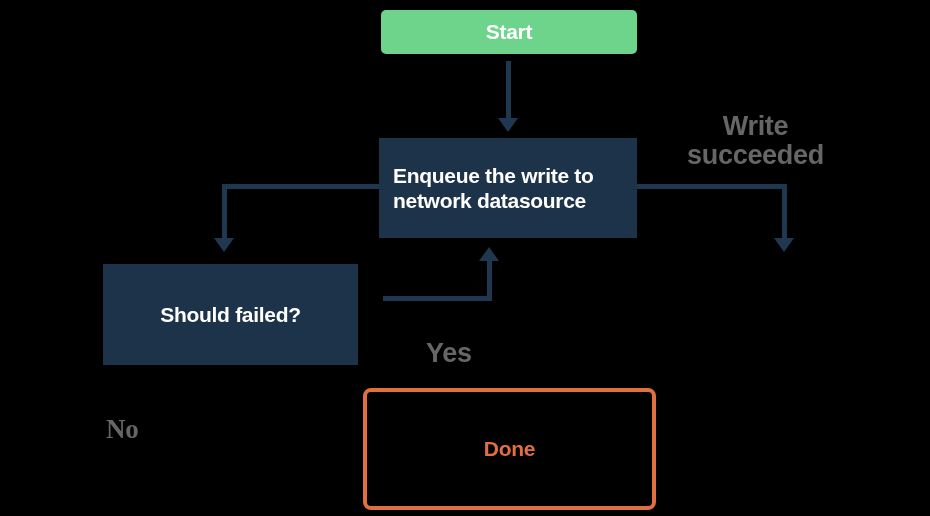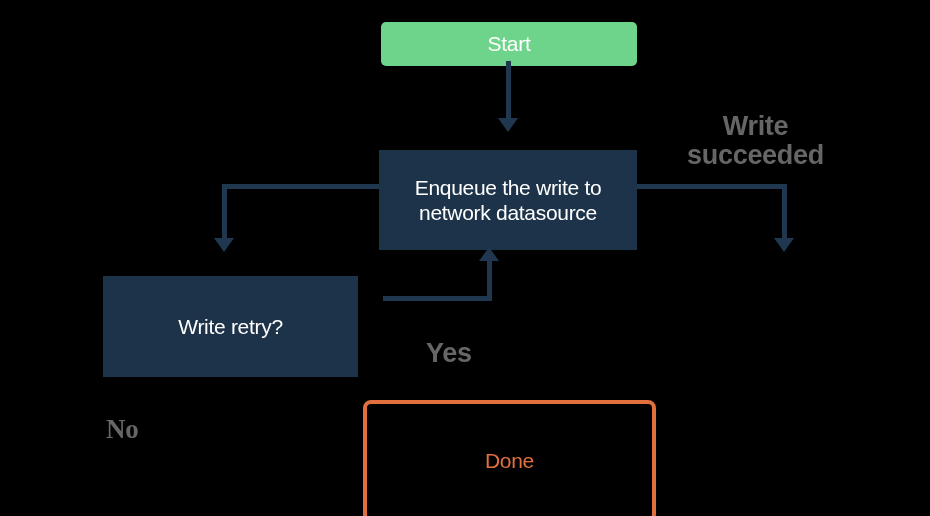--- a/index.html
+++ b/index.html
@@ -15,25 +15,24 @@
   .canvas{
     position:relative;
     width:930px;height:516px;
     background:var(--bg);
     overflow:hidden;
     font-family:"Liberation Sans", sans-serif;
   }
   .node{
     position:absolute;
     display:flex;align-items:center;justify-content:center;
-    text-align:center;
-    font-weight:normal;
+    text-align:left;
+    font-weight:bold;
     letter-spacing:-0.3px;
     box-sizing:border-box;
-    margin-top:12px;
   }
   .node.navy{
     background:var(--node-fill);
     color:var(--node-text);
     border-radius:0;
     font-size:21px;
     line-height:1.2;
     padding:0 14px;
   }
   .node.start{
@@ -98,21 +97,21 @@
 
   <div class="edge-label" style="left:683px;top:112px;width:145px;">Write succeeded</div>
 
   <div>
     <div class="h-line" style="left:637px;top:184px;width:150px;height:5px;"></div>
     <div class="v-line" style="left:782px;top:184px;width:5px;height:54px;"></div>
     <div class="tri down" style="left:774px;top:238px;"></div>
   </div>
 
   <div class="node navy" style="left:103px;top:264px;width:255px;height:101px;">
-    <span>Write retry?</span>
+    <span>Should failed?</span>
   </div>
 
 
   <div>
     <div class="h-line" style="left:383px;top:296px;width:108px;height:5px;"></div>
     <div class="v-line" style="left:487px;top:261px;width:5px;height:40px;"></div>
     <div class="tri up" style="left:479px;top:247px;"></div>
   </div>
 
   <div class="edge-label" style="left:426px;top:339px;">Yes</div>

